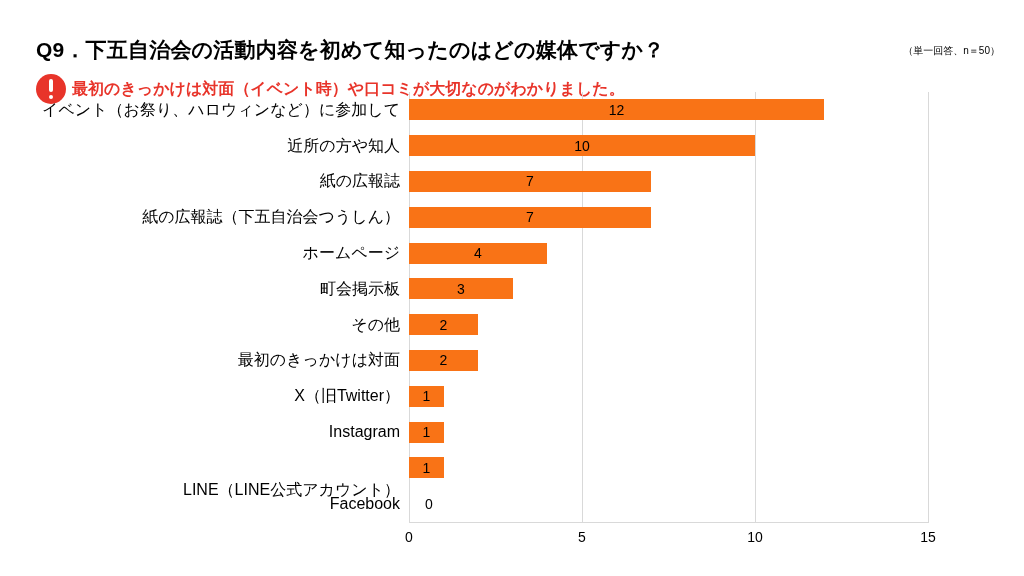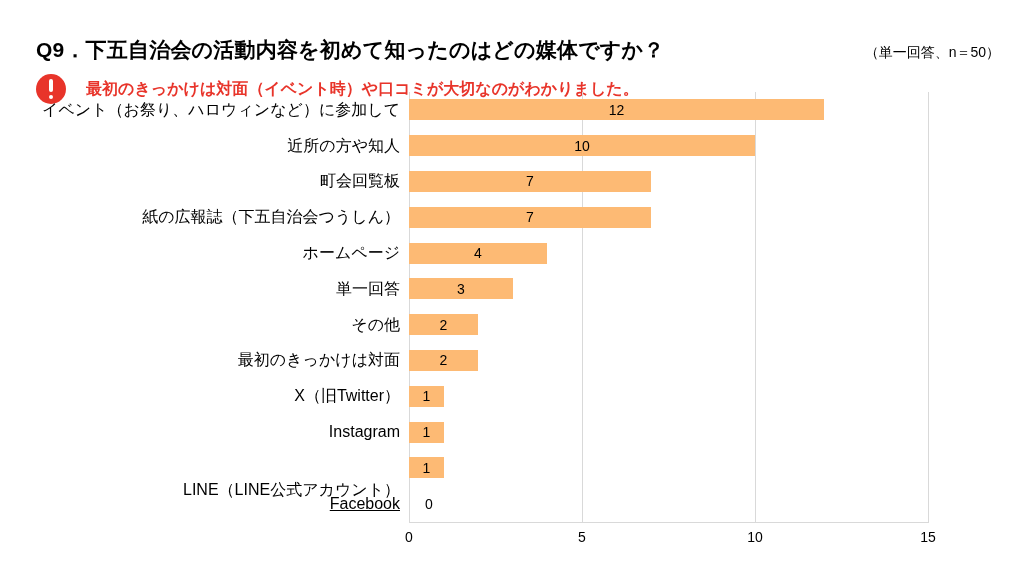--- a/index.html
+++ b/index.html
@@ -31,30 +31,30 @@
     top: 14px;
     font-size: 21px;
     font-weight: bold;
     letter-spacing: 0.2px;
     white-space: nowrap;
   }
   .subnote {
     position: absolute;
     right: 24px;
     top: 22px;
-    font-size: 14px;
+    font-size: 10px;
     white-space: nowrap;
   }
   .callout {
     position: absolute;
     left: 36px;
     top: 52px;
     display: flex;
     align-items: center;
-    gap: 20px;
+    gap: 6px;
   }
   .alert-icon {
     width: 30px;
     height: 30px;
     border-radius: 50%;
     background: #e8342a;
     position: relative;
     flex: 0 0 auto;
   }
   .alert-icon::before {
@@ -124,21 +124,21 @@
     height: 430px;
   }
   .row {
     position: relative;
     height: 35.8px;
     display: flex;
     align-items: center;
   }
   .bar {
     height: 21px;
-    background: #fdba74;
+    background: #f97316;
     position: relative;
   }
   .bar-value {
     position: absolute;
     top: 50%;
     transform: translateY(-50%);
     left: 0;
     width: 100%;
     text-align: center;
     font-size: 14px;
@@ -196,39 +196,39 @@
           <span class="bar-value">12</span>
         </div>
       </div>
       <div class="row">
         <div class="cat-label" style="top:50%;">近所の方や知人</div>
         <div class="bar" style="width:346px;">
           <span class="bar-value">10</span>
         </div>
       </div>
       <div class="row">
-        <div class="cat-label" style="top:50%;">町会回覧板</div>
+        <div class="cat-label" style="top:50%;">紙の広報誌</div>
         <div class="bar" style="width:242px;">
           <span class="bar-value">7</span>
         </div>
       </div>
       <div class="row">
         <div class="cat-label" style="top:50%;margin-left:8px;">紙の広報誌（下五自治会つうしん）</div>
         <div class="bar" style="width:242px;">
           <span class="bar-value">7</span>
         </div>
       </div>
       <div class="row">
         <div class="cat-label" style="top:50%;">ホームページ</div>
         <div class="bar" style="width:138px;">
           <span class="bar-value">4</span>
         </div>
       </div>
       <div class="row">
-        <div class="cat-label" style="top:50%;">単一回答</div>
+        <div class="cat-label" style="top:50%;">町会掲示板</div>
         <div class="bar" style="width:104px;">
           <span class="bar-value">3</span>
         </div>
       </div>
       <div class="row">
         <div class="cat-label" style="top:50%;">その他</div>
         <div class="bar" style="width:69px;">
           <span class="bar-value">2</span>
         </div>
       </div>
@@ -250,21 +250,21 @@
           <span class="bar-value">1</span>
         </div>
       </div>
       <div class="row">
         <div class="cat-label" style="top:50%;margin-top:22px;">LINE（LINE公式アカウント）</div>
         <div class="bar" style="width:35px;">
           <span class="bar-value">1</span>
         </div>
       </div>
       <div class="row">
-        <div class="cat-label" style="top:50%;text-decoration:underline;">Facebook</div>
+        <div class="cat-label" style="top:50%;">Facebook</div>
         <div class="bar" style="width:0px;">
           <span class="bar-value outside">0</span>
         </div>
       </div>
     </div>
 
     <div class="xtick" style="left:0px;">0</div>
     <div class="xtick" style="left:173px;">5</div>
     <div class="xtick" style="left:346px;">10</div>
     <div class="xtick" style="left:519px;">15</div>

